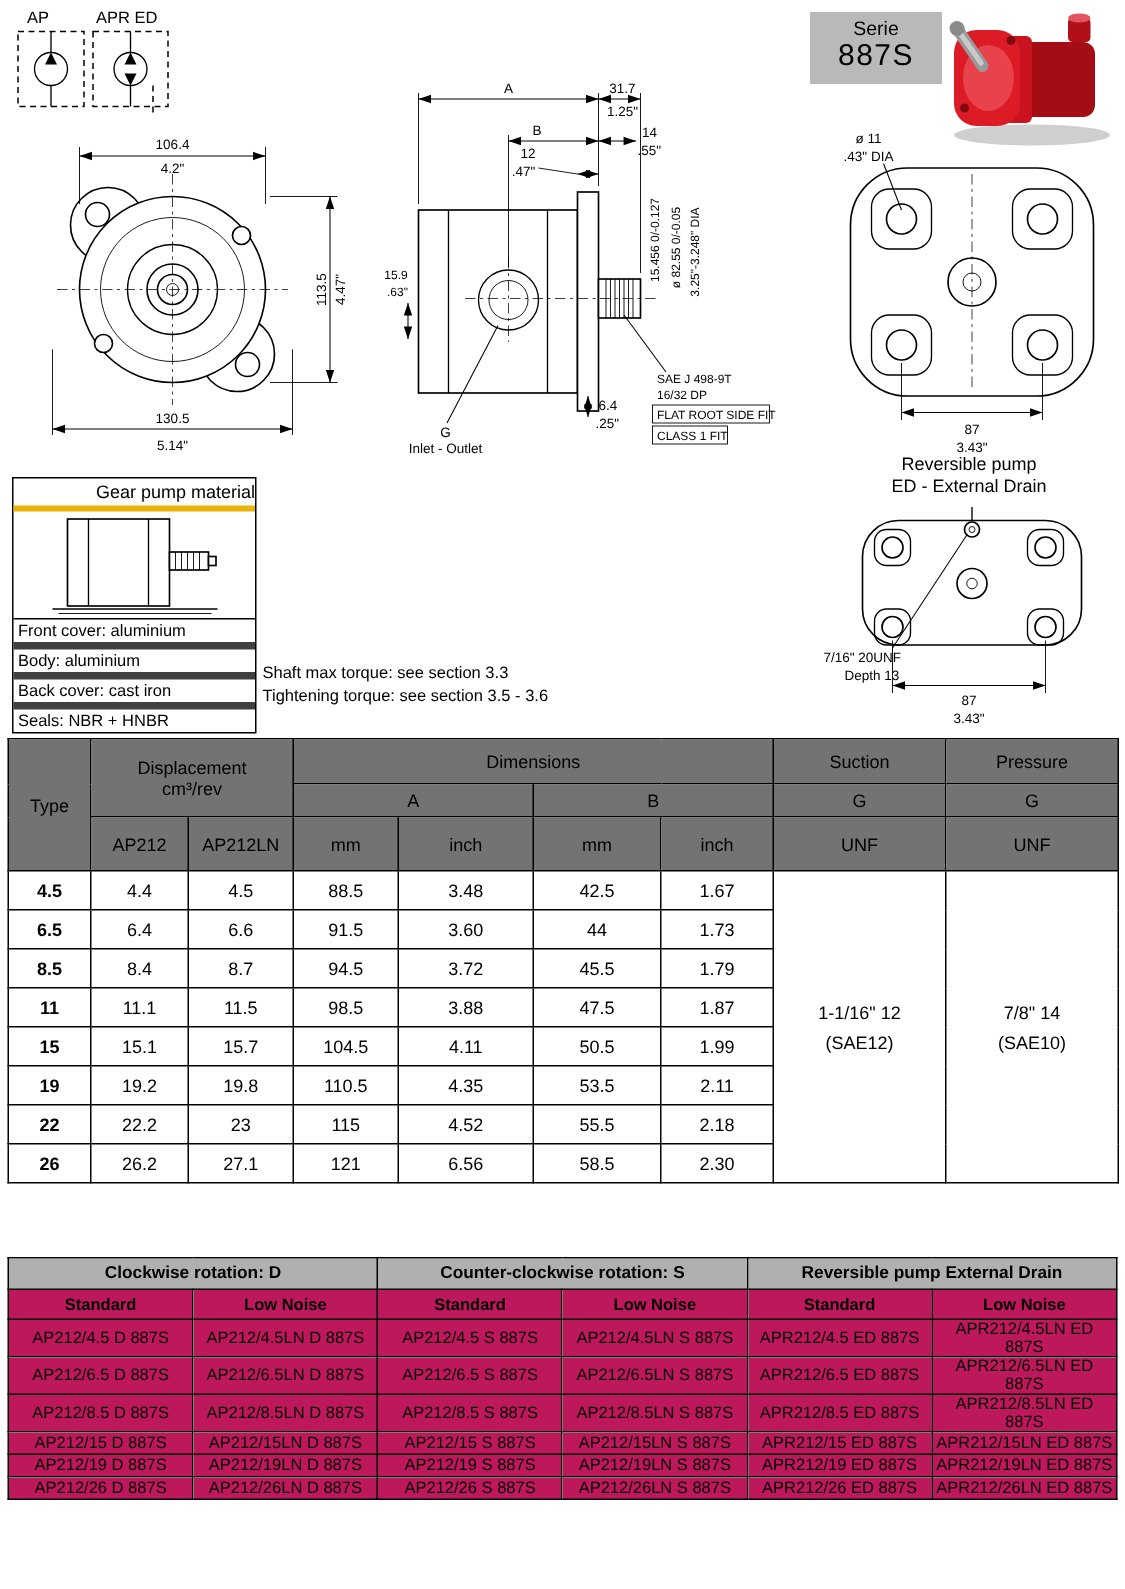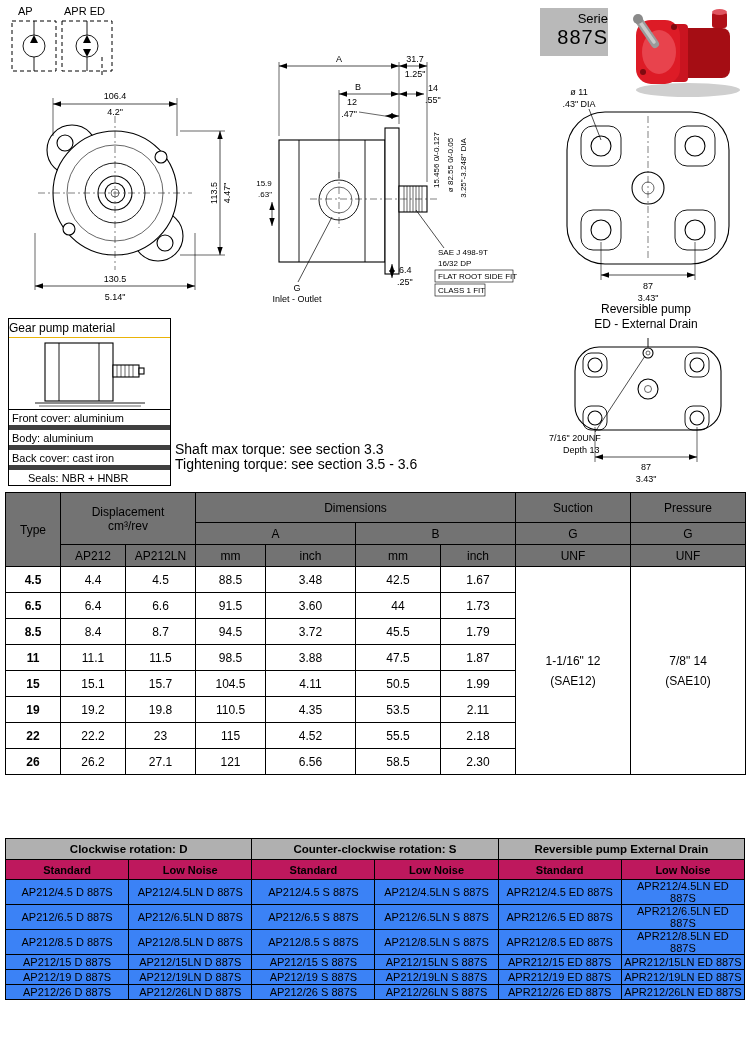--- a/index.html
+++ b/index.html
@@ -22,51 +22,51 @@
   .ldr   { fill:none; stroke:#000; stroke-width:0.7; }
   .dash  { fill:none; stroke:#000; stroke-width:1; stroke-dasharray:4 3; }
   .dimtxt  { font-size:9px; text-anchor:middle; }
   .dimtxt-s{ font-size:8px; text-anchor:middle; }
   .dimtxt-l{ font-size:9px; text-anchor:start; }
   .saetxt  { font-size:8px; text-anchor:start; }
   .lbl     { font-size:11px; text-anchor:start; }
   .title12 { font-size:12px; text-anchor:middle; }
 
   
-  #serie-box { left:540px; top:8px; width:68px; height:48px; background:#b9b9b9; text-align:right; }
+  #serie-box { left:540px; top:8px; width:88px; height:48px; background:#b9b9b9; text-align:center; }
   #serie-label { font-size:13px; padding-top:3px; }
   #serie-value { font-size:20px; letter-spacing:1px; }
 
   
   #material-box { left:8px; top:318px; width:163px; border:1px solid #000; background:#fff; }
-  #material-title { border-bottom:1px solid #eab308; text-align:left; font-size:12px; padding:2px 0; }
+  #material-title { border-bottom:4px solid #eab308; text-align:right; font-size:12px; padding:2px 0; }
   #material-figure { height:72px; border-bottom:1px solid #000; display:flex; align-items:center; justify-content:center; }
   .material-line { border-bottom:5px solid #404040; font-size:11px; padding:1.5px 3px; }
-  .material-line:last-child { border-bottom:none;margin-left:16px; }
+  .material-line:last-child { border-bottom:none; }
 
   
-  #notes { left:175px; top:442px; font-size:14px; line-height:15px; }
+  #notes { left:175px; top:442px; font-size:11px; line-height:15px; }
 
   
   table { border-collapse:collapse; table-layout:fixed; }
   th, td { border:1px solid #000; text-align:center; padding:0 1px; overflow:hidden; }
 
   #main-table { left:5px; top:492px; width:740px; font-size:12px; }
   #main-table thead th { background:#737373; font-weight:normal; font-size:12px; }
   #main-table thead tr:nth-child(1) th { height:30px; }
   #main-table thead tr:nth-child(2) th { height:22px; }
-  #main-table thead tr:nth-child(3) th { height:22px; }
+  #main-table thead tr:nth-child(3) th { height:36px; }
   #main-table tbody td { height:26px; background:#fff; }
   #main-table .col0 { font-weight:bold; }
   #main-table .span-cell { white-space:pre-line; line-height:20px; }
 
   #order-table { left:5px; top:838px; width:740px; font-size:11px; }
   #order-table thead tr:nth-child(1) th { background:#b0b0b0; font-weight:bold; font-size:11.5px; height:21px; }
   #order-table thead tr:nth-child(2) th { background:#be185d; font-weight:bold; height:20px; }
-  #order-table tbody td { height:15px; background:#3b82f6; }
+  #order-table tbody td { height:15px; background:#be185d; }
 </style>
 </head>
 <body>
 
 <svg class="abs" width="0" height="0">
   <defs>
     <marker id="arr" viewBox="0 0 10 8" markerWidth="9" markerHeight="7" refX="9.5" refY="4" orient="auto-start-reverse" markerUnits="userSpaceOnUse">
       <path d="M0,0.8 L9.5,4 L0,7.2 z" fill="#000"></path>
     </marker>
   </defs>

